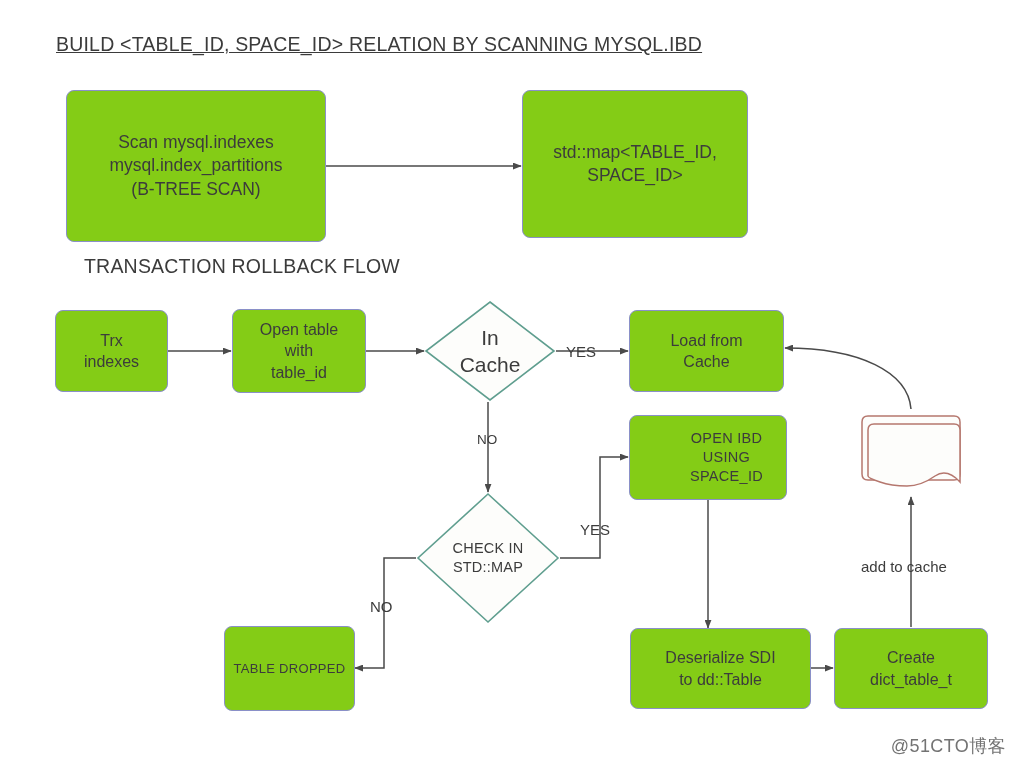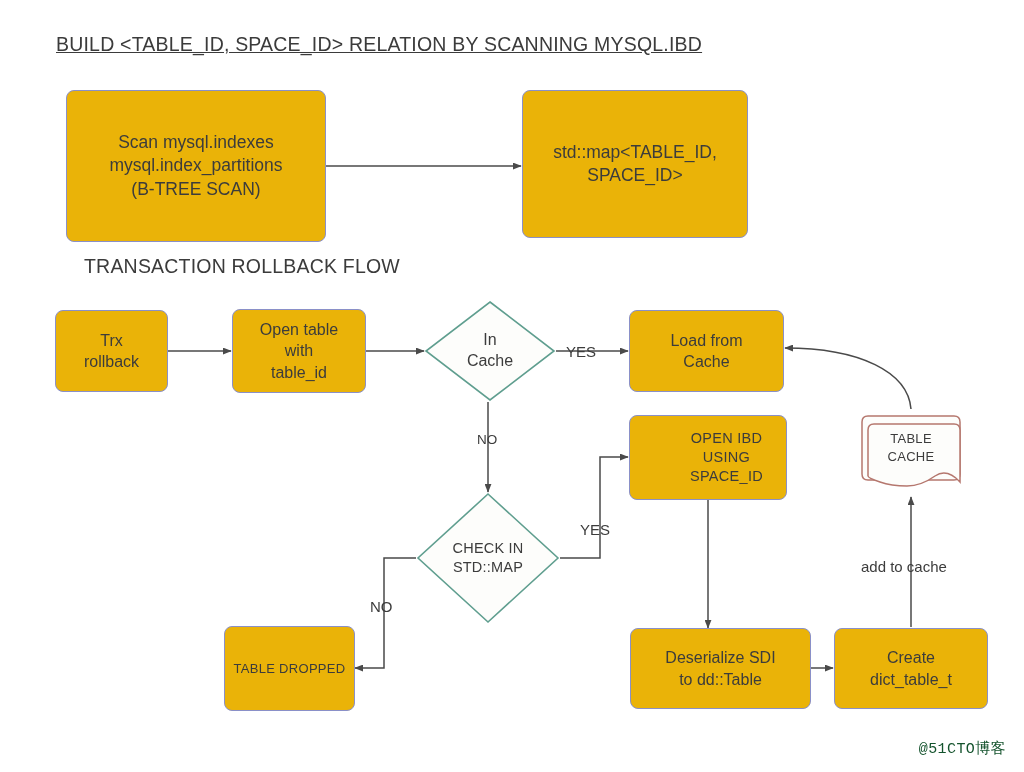--- a/index.html
+++ b/index.html
@@ -40,21 +40,21 @@
   
   .node {
     position: absolute;
     box-sizing: border-box;
     display: flex;
     align-items: center;
     justify-content: center;
     text-align: center;
     line-height: 1.32;
     border-radius: 8px;
-    background: #eab308;
+    background: #84cc16;
     border: 1.6px solid #8a90c8;
     color: #3c3c3c;
     padding: 4px 8px;
     white-space: pre-line;
   }
 
   .node.lg { font-size: 17.5px; }
   .node.md { font-size: 16px; }
   .node.sm { font-size: 13px; letter-spacing: 0.3px; }
 
@@ -74,21 +74,21 @@
     width: 100%;
     height: 100%;
     display: flex;
     align-items: center;
     justify-content: center;
     text-align: center;
     white-space: pre-line;
     line-height: 1.3;
     color: #3c3c3c;
   }
-  #node-in-cache .dlabel { font-size: 16px; }
+  #node-in-cache .dlabel { font-size: 21px; }
   #node-check-map .dlabel { font-size: 14.5px; letter-spacing: 0.2px; }
 
   
   #node-table-cache {
     position: absolute;
   }
   #node-table-cache .shape {
     position: absolute;
     left: 0; top: 0;
     width: 100%;
@@ -114,26 +114,25 @@
     color: #3c3c3c;
     white-space: nowrap;
   }
   .edge-label.big { font-size: 15px; }
 
   
   #watermark {
     position: absolute;
     right: 18px;
     bottom: 14px;
-    font-size: 15px;
-    color: #14532d;
+    font-size: 18px;
+    color: #737373;
     letter-spacing: 0.4px;
     user-select: none;
     white-space: nowrap;
-    font-family: Liberation Mono, monospace;
   }
 </style>
 </head>
 <body>
 
 <svg id="canvas" viewBox="0 0 1024 772" xmlns="http://www.w3.org/2000/svg">
   <defs>
     <marker id="arrowhead" markerWidth="9" markerHeight="7" refX="8.2" refY="3.5" orient="auto" markerUnits="userSpaceOnUse">
       <path d="M0,0 L9,3.5 L0,7 z" fill="#4a4a4a"></path>
     </marker>
@@ -170,21 +169,21 @@
 <div class="section-title" id="title-rollback">TRANSACTION ROLLBACK FLOW</div>
 
 <div class="node lg" id="node-scan-indexes" style="left:66px; top:90px; width:260px; height:152px;">Scan mysql.indexes
 mysql.index_partitions
 (B-TREE SCAN)</div>
 
 <div class="node lg" id="node-std-map" style="left:522px; top:90px; width:226px; height:148px;">std::map&lt;TABLE_ID,
 SPACE_ID&gt;</div>
 
 <div class="node md" id="node-trx-rollback" style="left:55px; top:310px; width:113px; height:82px;">Trx
-rollback</div>
+indexes</div>
 
 <div class="node md" id="node-open-table" style="left:232px; top:309px; width:134px; height:84px;">Open table
 with
 table_id</div>
 
 <div class="diamond" id="node-in-cache" style="left:424px; top:300px; width:132px; height:102px;">
   <svg class="shape" viewBox="0 0 132 102" xmlns="http://www.w3.org/2000/svg">
     <polygon points="66,2 130,51 66,100 2,51" fill="#fdfdfb" stroke="#5f9e8f" stroke-width="1.6"></polygon>
   </svg>
   <div class="dlabel">In
@@ -206,22 +205,20 @@
 SPACE_ID</div>
 
 <div id="node-table-cache" style="left:856px; top:408px; width:110px; height:90px;">
   <svg class="shape" viewBox="0 0 110 90" xmlns="http://www.w3.org/2000/svg">
 
     <path d="M6,14 q0,-6 6,-6 L98,8 q6,0 6,6 L104,66 q0,6 -6,6 L12,72 q-6,0 -6,-6 Z" fill="#fdfdfb" stroke="#b5776e" stroke-width="1.5"></path>
 
     <path d="M12,22 q0,-6 6,-6 L98,16 q6,0 6,6 L104,74
              q-13,-14 -25,-6 q-14,10 -28,10 q-16,0 -27,-4 q-12,-4 -12,-6 Z" fill="#fdfdfb" stroke="#b5776e" stroke-width="1.5"></path>
   </svg>
-  <div class="doclabel">TABLE
-CACHE</div>
 </div>
 
 <div class="node sm" id="node-table-dropped" style="left:224px; top:626px; width:131px; height:85px;">TABLE DROPPED</div>
 
 <div class="node md" id="node-deserialize-sdi" style="left:630px; top:628px; width:181px; height:81px;">Deserialize SDI
 to dd::Table</div>
 
 <div class="node md" id="node-create-dict-table" style="left:834px; top:628px; width:154px; height:81px;">Create
 dict_table_t</div>
 

